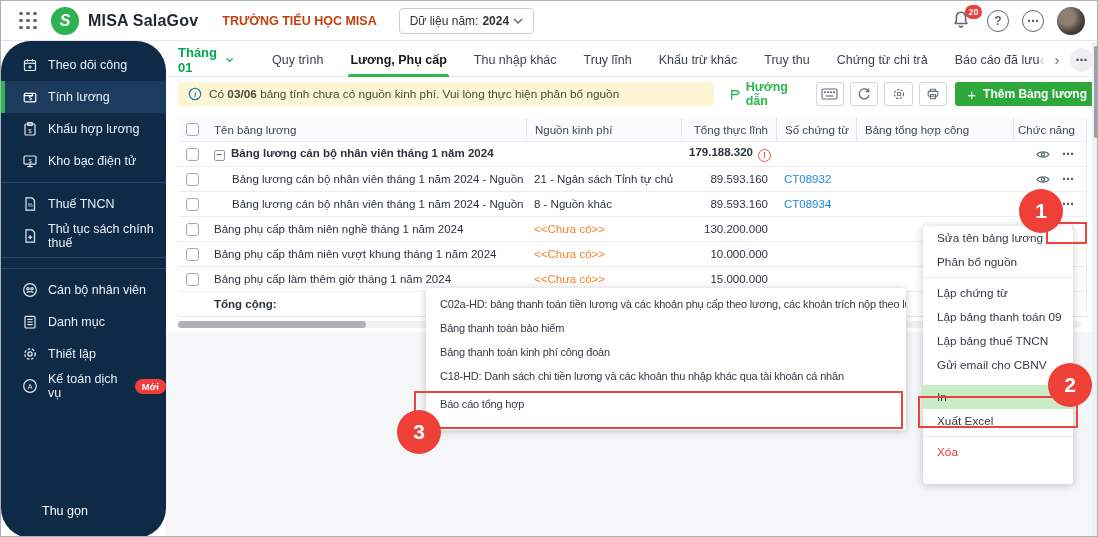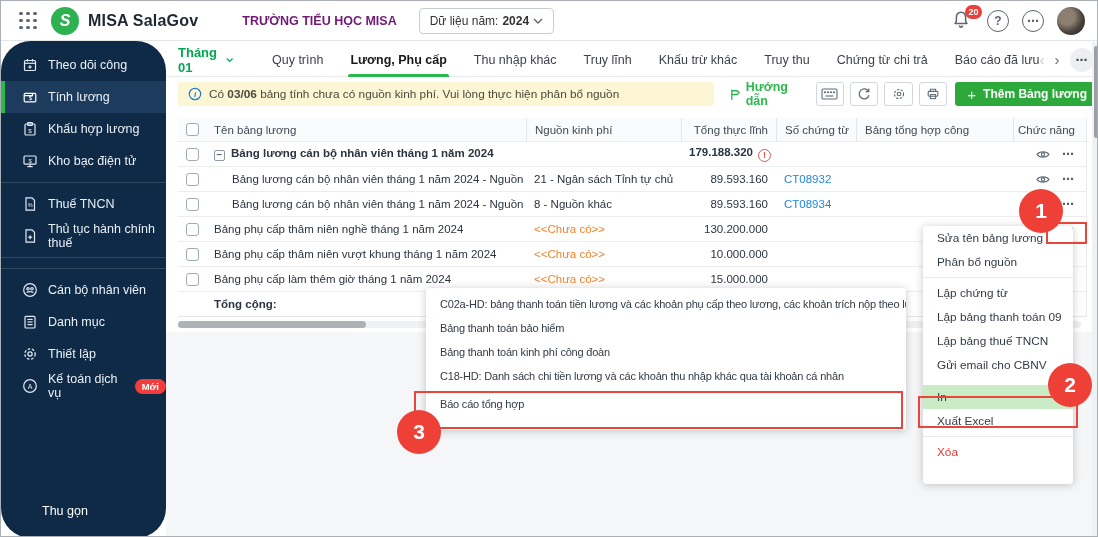--- a/index.html
+++ b/index.html
@@ -6,21 +6,21 @@
   html,body { width:1098px; height:537px; }
   body { font-family:"Liberation Sans","DejaVu Sans",sans-serif; background:#fff; position:relative; overflow:hidden; }
   .stage { position:absolute; inset:0; width:1098px; height:537px; border:1px solid #aab0b6; background:#fff; overflow:hidden; }
 
   
   .topbar { position:absolute; left:0; top:0; width:1098px; height:40px; background:#fff; border-bottom:1px solid #e3e6e9; display:flex; align-items:center; z-index:40; }
   .grid-menu { width:18px; height:18px; margin-left:18px; display:grid; grid-template-columns:repeat(3,1fr); gap:3px; cursor:pointer; }
   .grid-menu i { width:3.5px; height:3.5px; background:#5f6672; border-radius:50%; }
   .logo { width:28px; height:28px; border-radius:50%; background:#2eb150; color:#fff; font-weight:bold; font-style:italic; font-size:16px; display:flex; align-items:center; justify-content:center; margin-left:14px; }
   .app-name { font-size:16px; font-weight:bold; color:#1f2733; margin-left:9px; letter-spacing:.2px; }
-  .org-name { font-size:12.5px; font-weight:bold; color:#701a75; margin-left:44px; }
+  .org-name { font-size:12.5px; font-weight:bold; color:#c2410c; margin-left:24px; }
   .year-box { margin-left:22px; height:26px; border:1px solid #c9ced4; border-radius:4px; display:flex; align-items:center; padding:0 10px; font-size:12px; color:#333; cursor:pointer; gap:4px; }
   .year-box b { font-weight:bold; }
   .topbar-right { margin-left:auto; display:flex; align-items:center; gap:13px; margin-right:14px; }
   .bell-wrap { position:relative; width:24px; height:24px; cursor:pointer; }
   .badge { position:absolute; top:-4px; right:-8px; min-width:17px; height:14px; background:#e8403a; color:#fff; font-size:9px; font-weight:bold; border-radius:8px; display:flex; align-items:center; justify-content:center; padding:0 3px; }
   .round-icon { width:22px; height:22px; border:1.5px solid #5f6672; border-radius:50%; color:#5f6672; font-size:12px; display:flex; align-items:center; justify-content:center; cursor:pointer; font-weight:bold; }
   .avatar { width:28px; height:28px; border-radius:50%; background:radial-gradient(circle at 35% 35%, #8c7f72 0 30%, #4a423b 60%, #23201c 100%); cursor:pointer; }
 
   
   .sidebar { position:absolute; left:0; top:40px; width:165px; height:497px; background:#0e2a47; display:flex; flex-direction:column; z-index:30; padding-top:8px;border-radius:30px; }
@@ -185,21 +185,21 @@
           <text x="8.2" y="11" font-size="5.6" fill="#e3e9f0" stroke="none" text-anchor="middle">%</text>
         </svg>
       <span>Thuế TNCN</span>
     </div>
     <div class="side-item">
       <svg width="16" height="16" viewBox="0 0 16 16" stroke="#e3e9f0" stroke-width="1.2" fill="none">
           <path d="M4 1.8 L10 1.8 L12.5 4.3 L12.5 14.2 L4 14.2 Z"></path>
           <line x1="8.2" y1="7.2" x2="8.2" y2="11.2"></line>
           <line x1="6.2" y1="9.2" x2="10.2" y2="9.2"></line>
         </svg>
-      <span>Thủ tục hành chính thuế</span>
+      <span>Thủ tục sách chính thuế</span>
     </div>
     <div class="side-div"></div>
     <div class="side-div"></div>
     <div class="side-item">
       <svg width="16" height="16" viewBox="0 0 16 16" stroke="#e3e9f0" stroke-width="1.2" fill="none">
           <circle cx="8" cy="8" r="6.3"></circle>
           <circle cx="6" cy="6.8" r="1.2"></circle>
           <circle cx="10" cy="6.8" r="1.2"></circle>
           <path d="M4.6 10.6 C6 9.4 10 9.4 11.4 10.6"></path>
         </svg>

